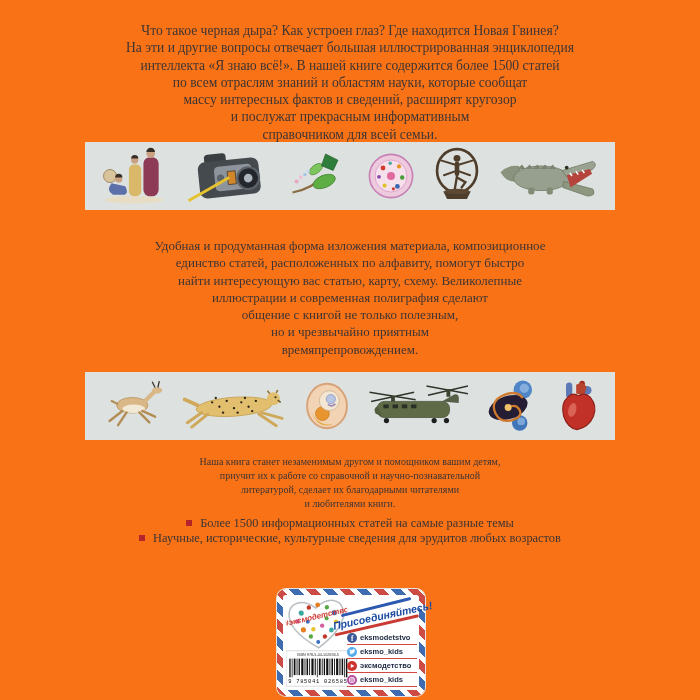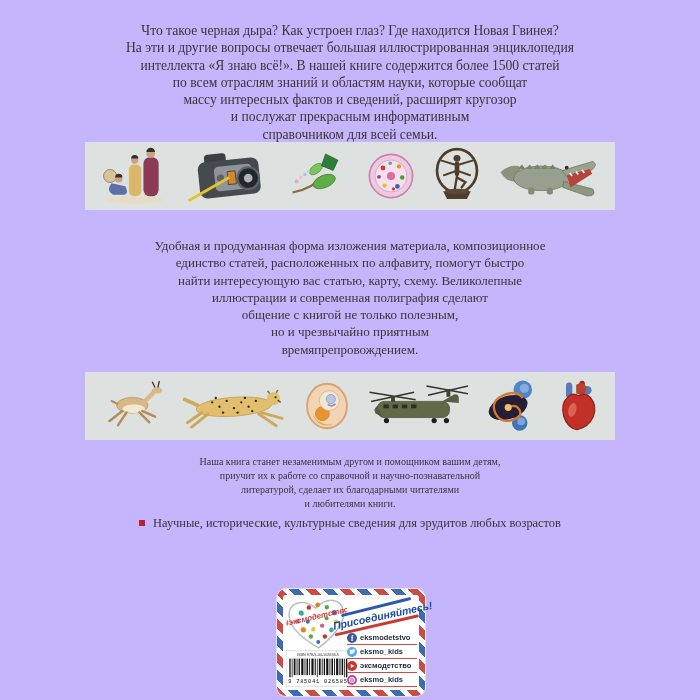--- a/index.html
+++ b/index.html
@@ -1,16 +1,16 @@
 <!DOCTYPE html>
 <html><head>
 <meta charset="utf-8">
 <style>
   html,body{margin:0;padding:0;background:#fff;}
-  .page{position:relative;width:700px;height:700px;background:#c4b5fd;overflow:hidden;
+  .page{position:relative;width:700px;height:700px;background:#f97316;overflow:hidden;
         font-family:"Liberation Serif","DejaVu Serif",serif;color:#3d3434;}
   .para{position:absolute;left:50%;transform:translateX(-50%);width:620px;
         text-align:center;white-space:pre-line;}
   .para.intro{top:22px;font-size:13.6px;line-height:17.3px;}
   .para.middle{top:237px;font-size:13px;line-height:17.3px;}
   .para.closing{top:455px;font-size:10px;line-height:14px;}
   .band{position:absolute;left:85px;width:530px;height:68px;background:#dde2e0;
         display:flex;align-items:center;justify-content:space-between;padding:0 16px;box-sizing:border-box;}
   .band.top{top:142px;}
   .band.bottom{top:372px;}
@@ -206,20 +206,21 @@
       <ellipse cx="22" cy="38" rx="5" ry="9" fill="#d96355" transform="rotate(15 22 38)"></ellipse>
     </svg>
   </div>
 
   <div class="para closing">Наша книга станет незаменимым другом и помощником вашим детям,
 приучит их к работе со справочной и научно-познавательной
 литературой, сделает их благодарными читателями
 и любителями книги.</div>
 
   <div class="bullets">
+    <div class="bullet-row"><span class="sq"></span><span>Более 1500 информационных статей на самые разные темы</span></div>
     <div class="bullet-row"><span class="sq"></span><span>Научные, исторические, культурные сведения для эрудитов любых возрастов</span></div>
   </div>
 
   <div class="sticker">
     <div class="sticker-inner">
 
       <div class="heart-wrap">
         <svg width="62" height="56" viewBox="0 0 62 56">
           <path d="M31,52 C10,38 2,26 4,15 C6,5 18,1 31,12 C44,1 56,5 58,15 C60,26 52,38 31,52 Z" fill="#ffffff" stroke="#b9bec2" stroke-width="1.5"></path>
           <g>

